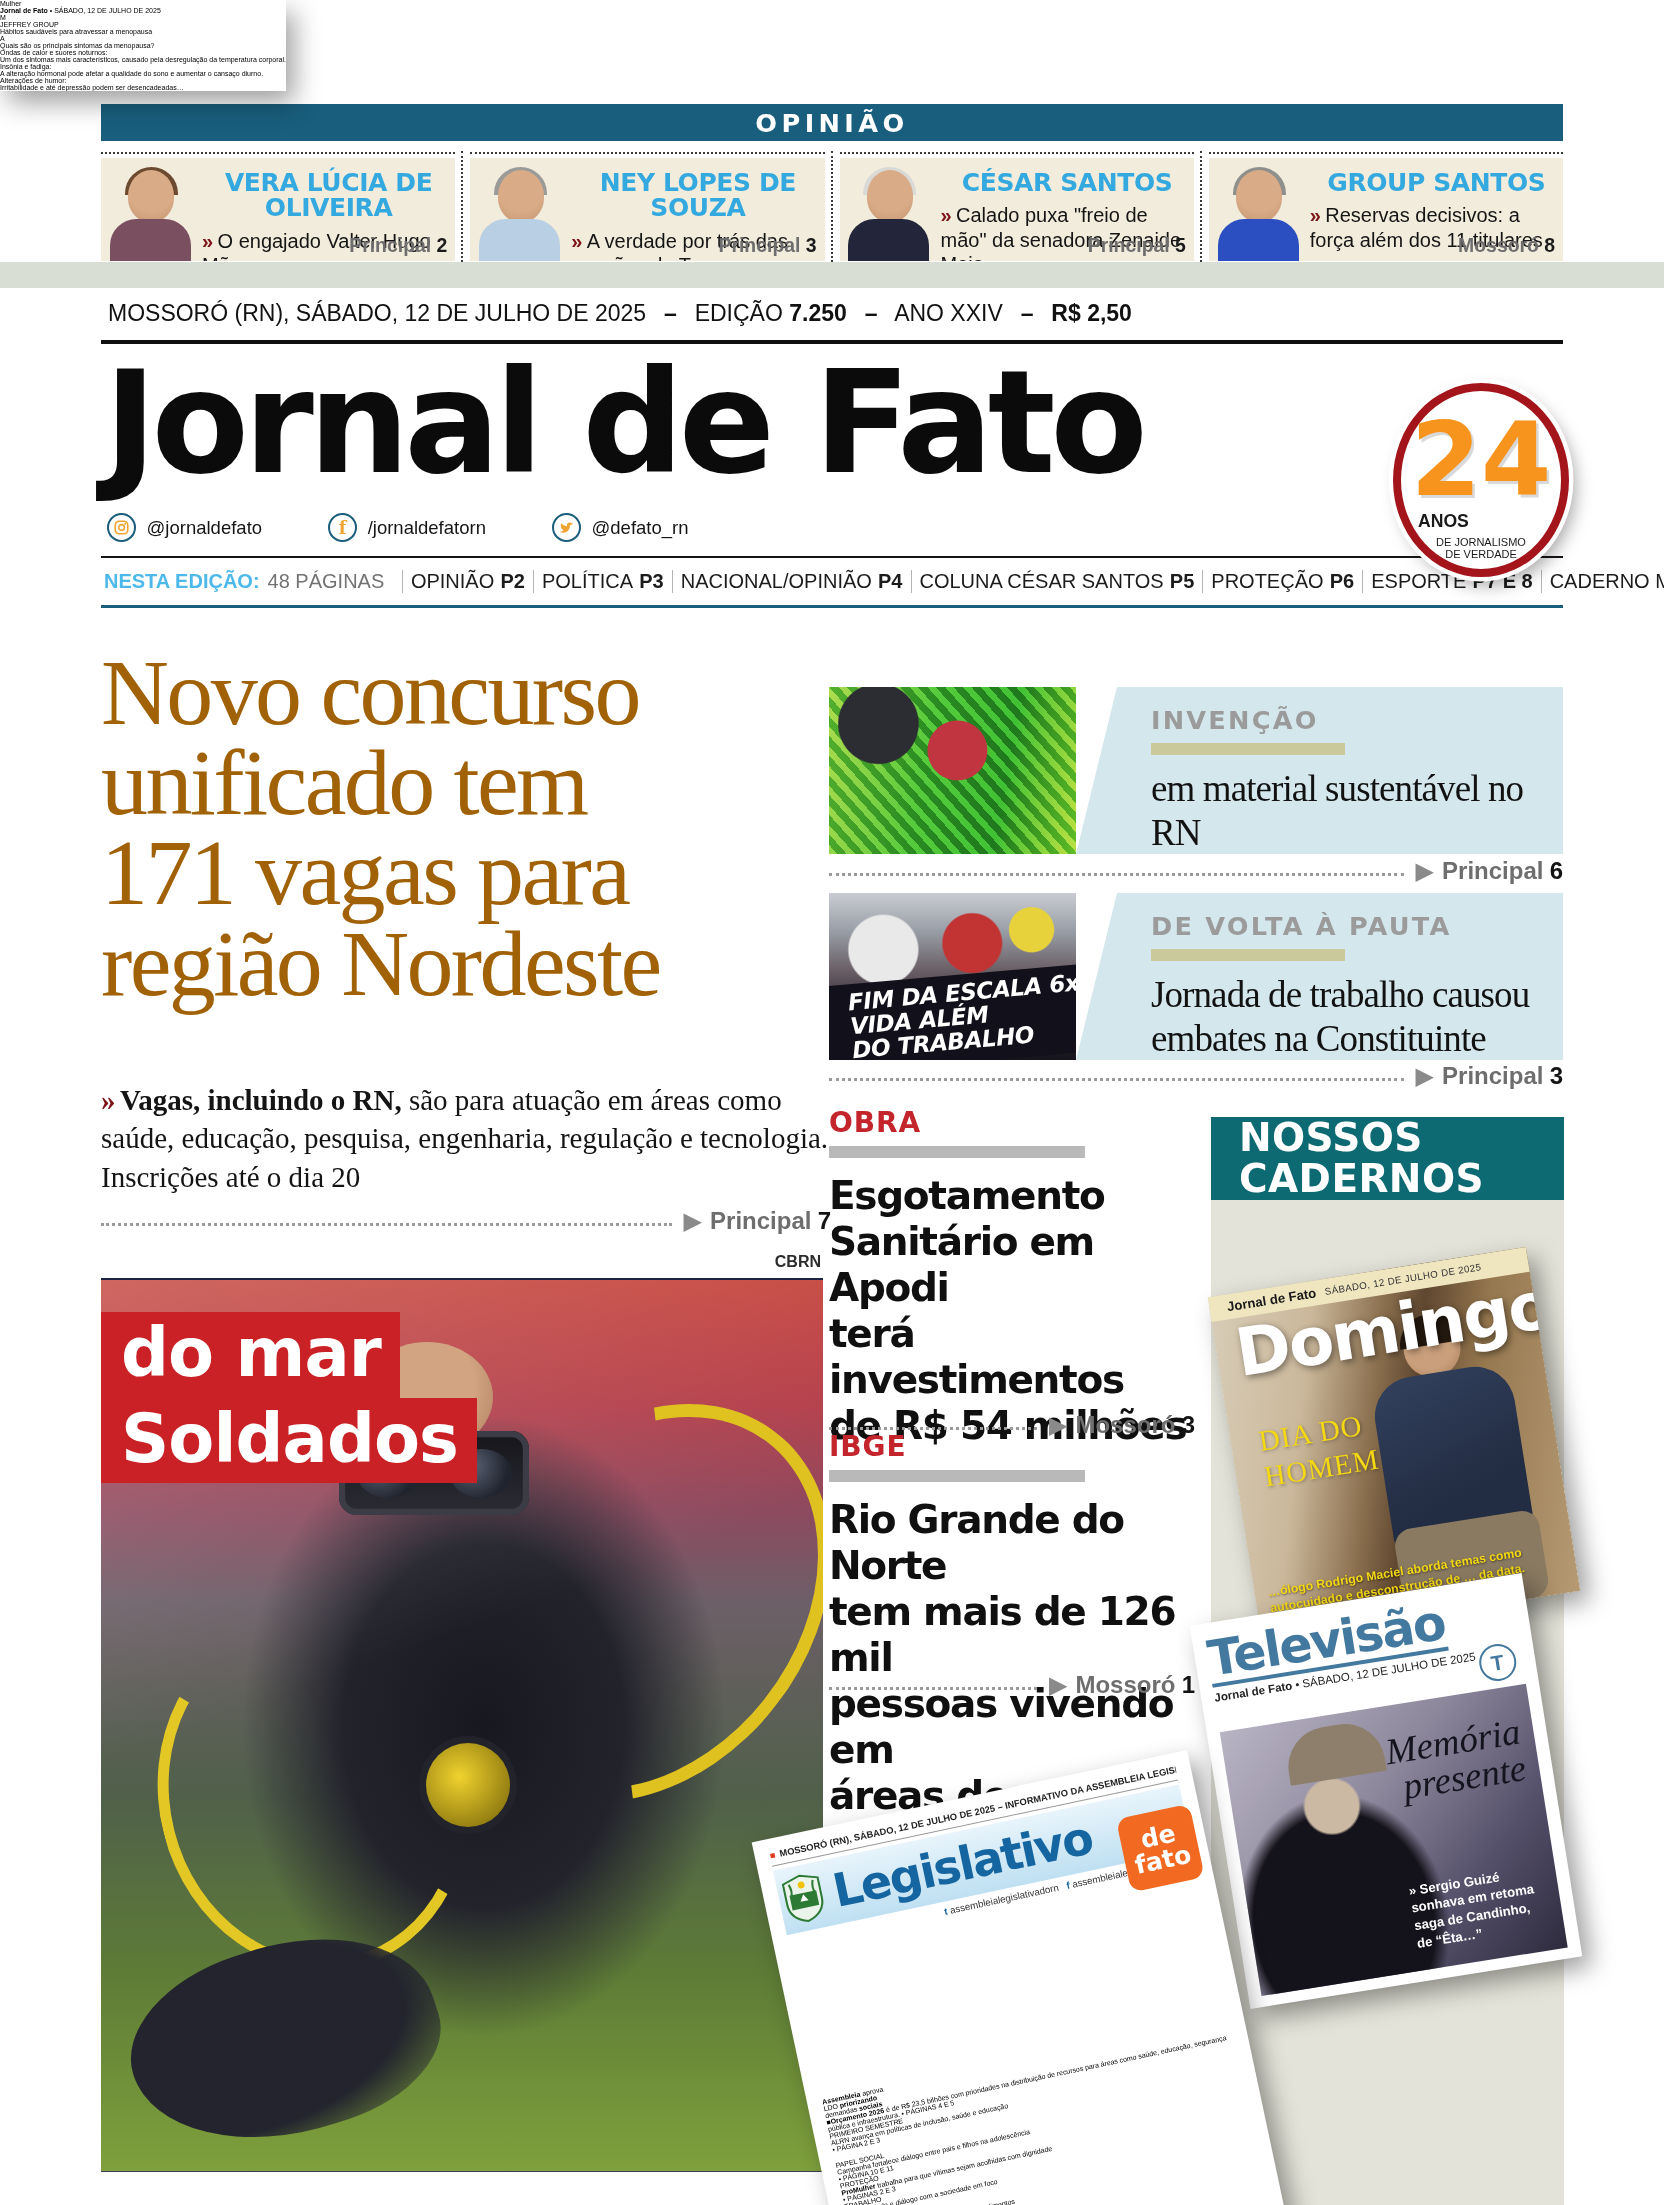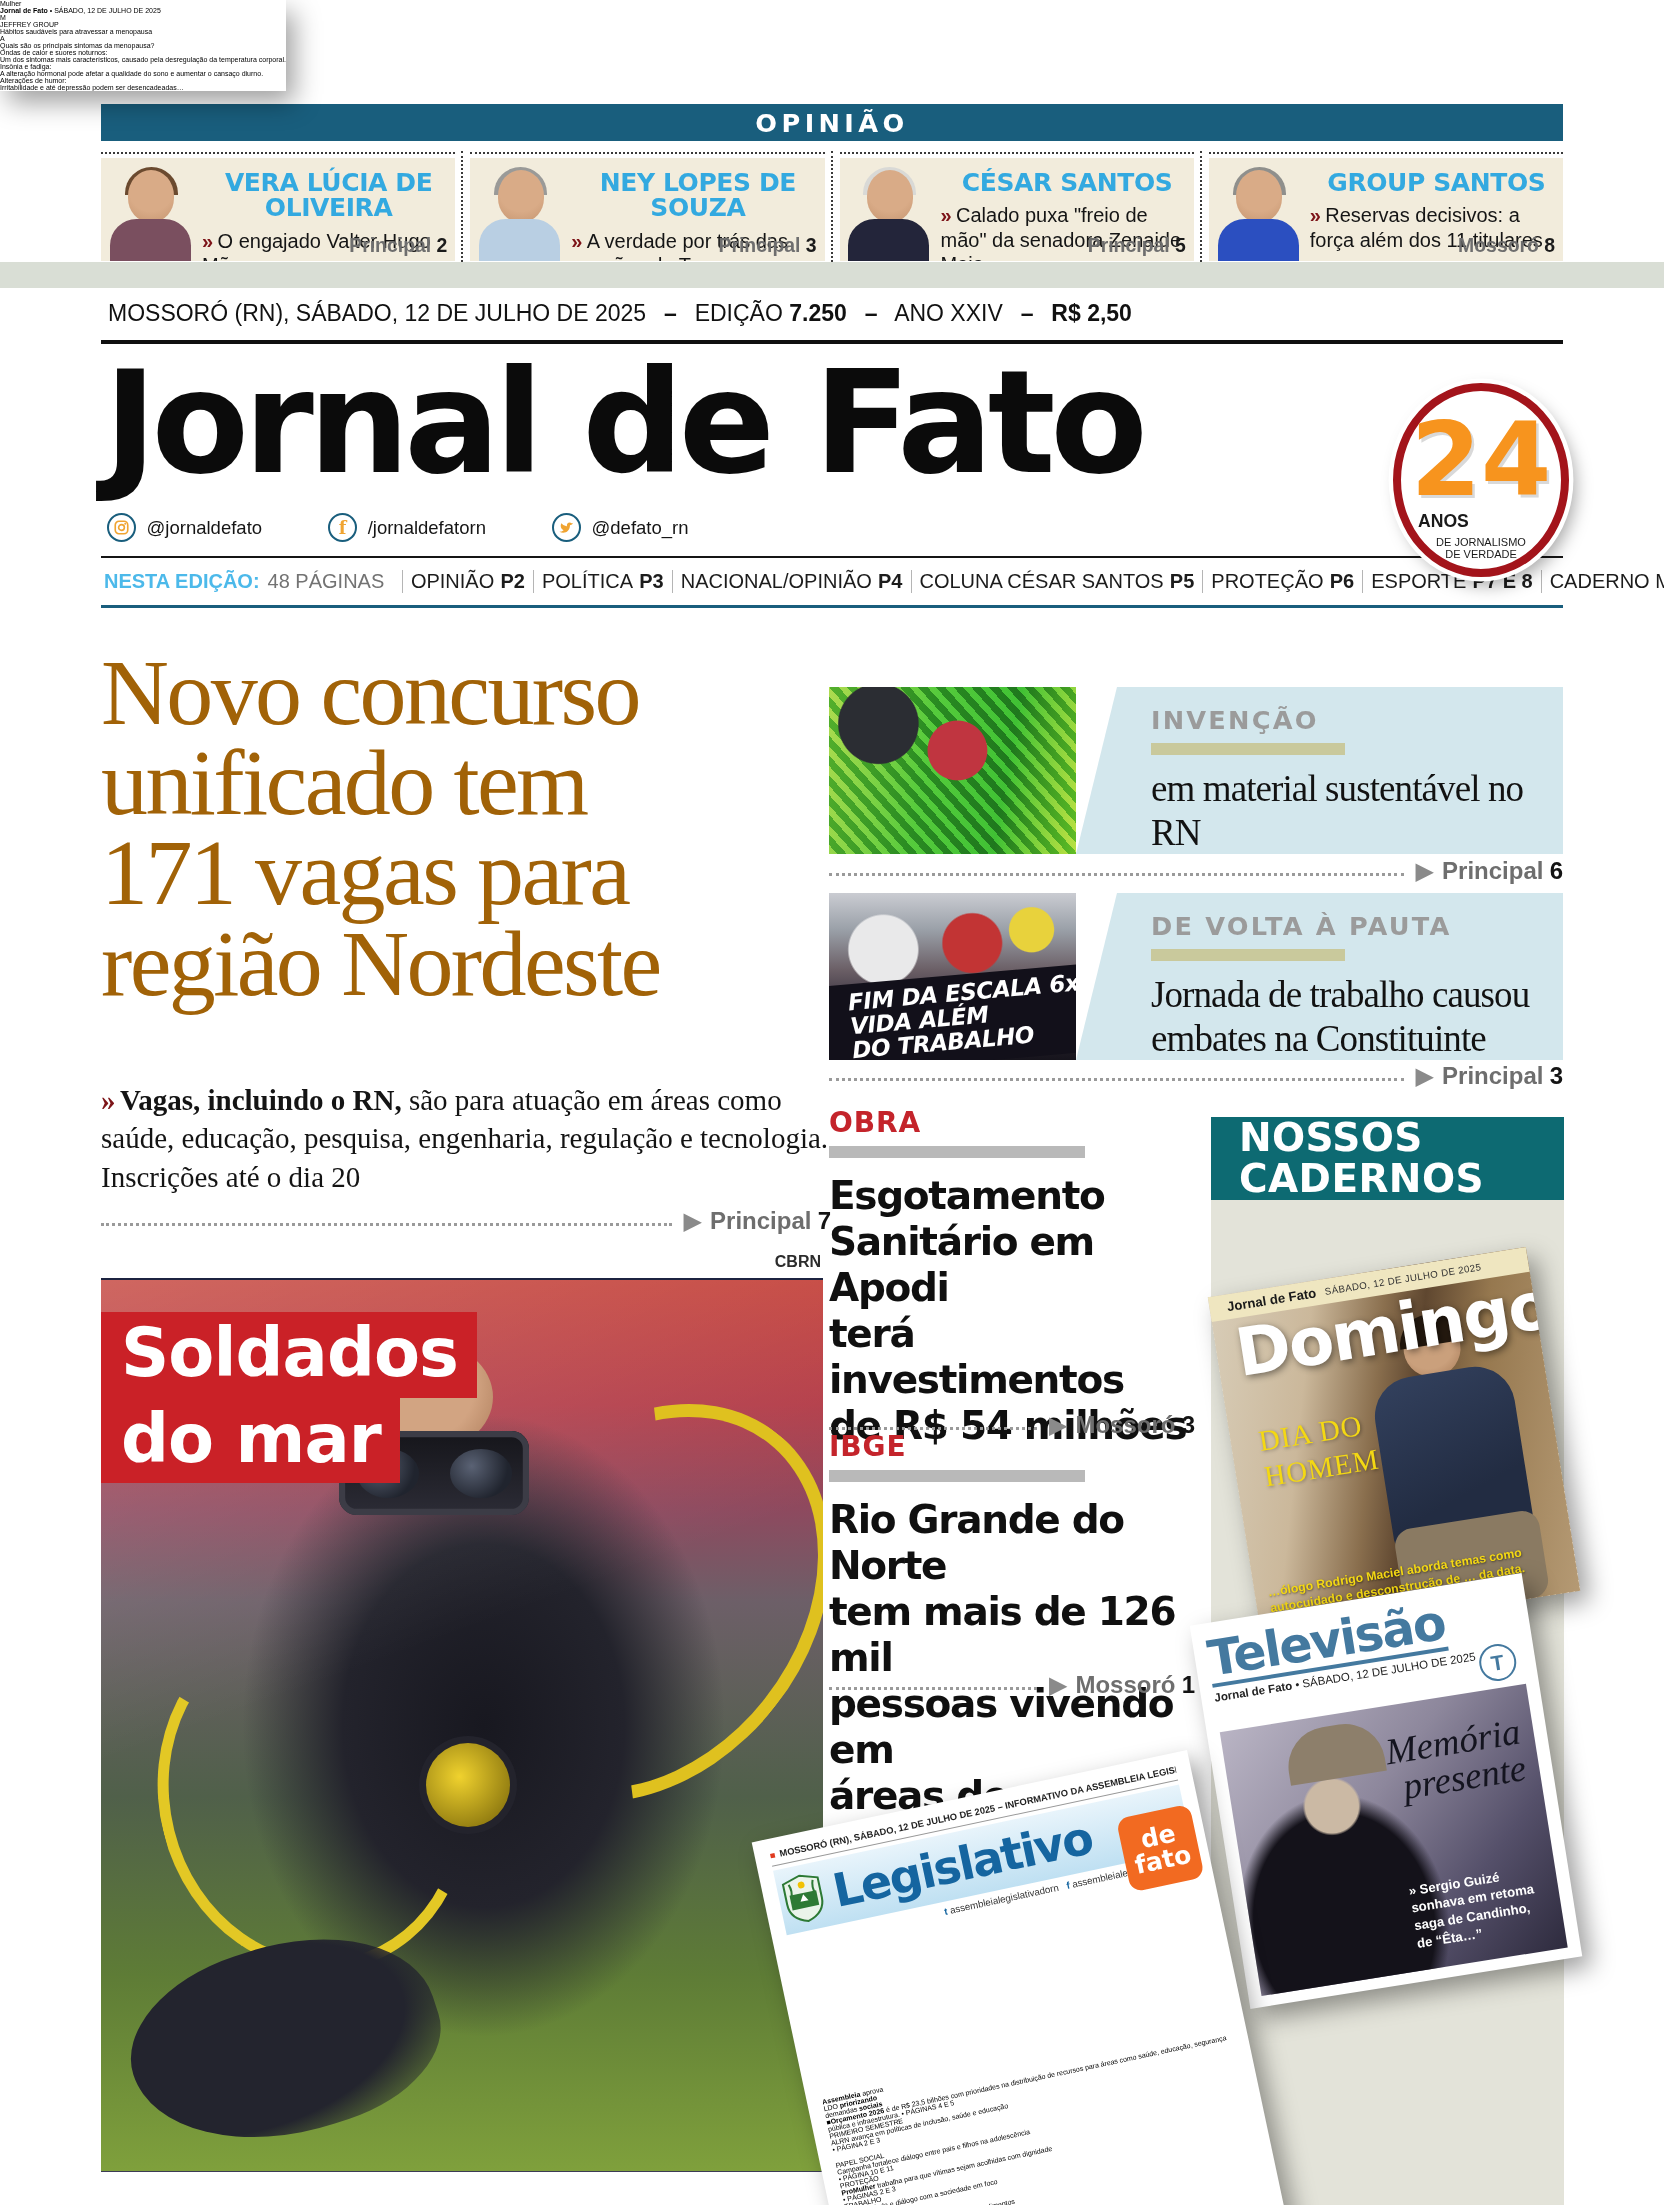--- a/index.html
+++ b/index.html
@@ -400,22 +400,22 @@
     <div class="d-hose"></div>
     <div class="d-hose2"></div>
     <div class="d-head"></div>
     <div class="d-mask">
         <div class="d-lens l1g"></div>
         <div class="d-lens l2g"></div>
       </div>
     <div class="d-reg"></div>
     <div class="d-fin"></div>
     <div class="red-label">
+      <div class="rl">do mar</div>
       <div class="rl">Soldados</div>
-      <div class="rl">do mar</div>
     </div>
   </div>
 
   <div class="teaser tz1">
     <div class="t-photo pineapple"></div>
     <div class="t-panel">
       <div class="t-kicker">INVENÇÃO</div>
       <div class="t-bar"></div>
       <div class="t-headline">
         <div>em material sustentável no RN</div>

